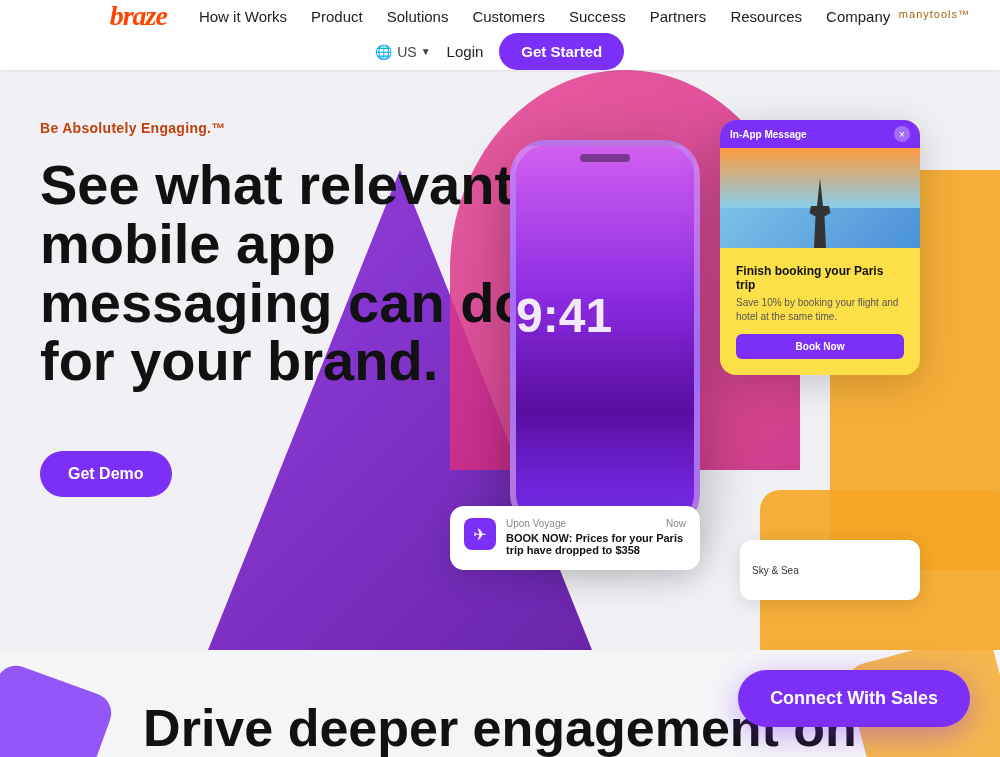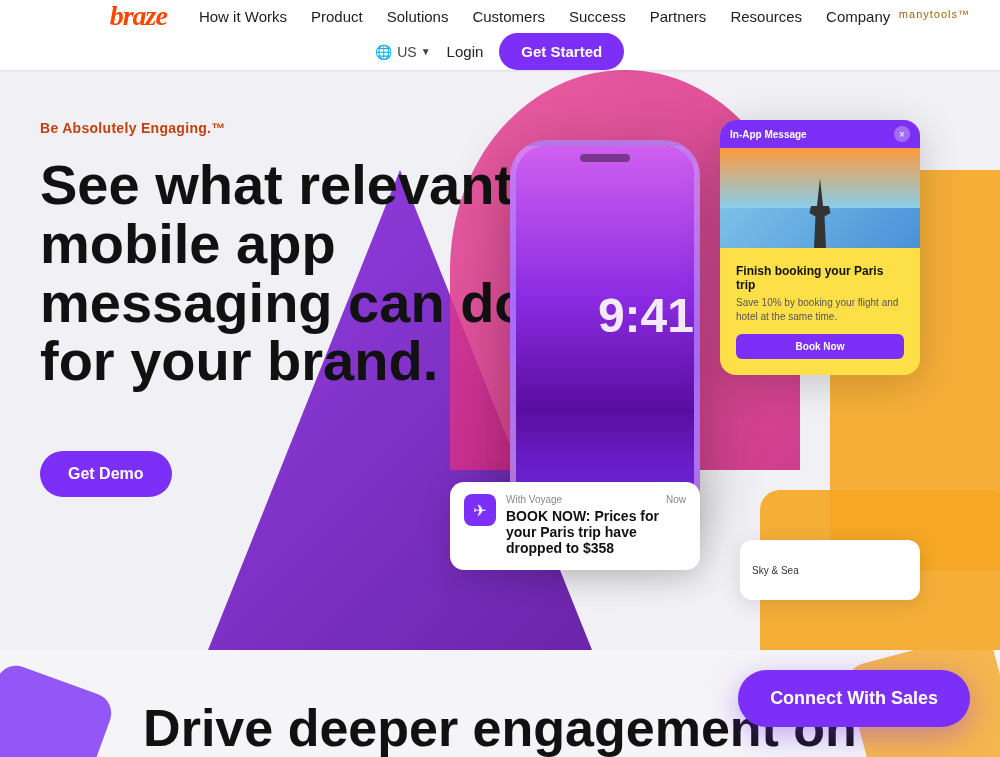--- a/index.html
+++ b/index.html
@@ -96,21 +96,21 @@
       width: 190px; height: 390px;
       background: linear-gradient(160deg, #c848e8, #7b2ff7, #9b3fd0);
       border-radius: 36px;
       box-shadow: 0 20px 60px rgba(0,0,0,0.3);
       overflow: hidden;
       border: 6px solid rgba(255,255,255,0.3);
     }
     .phone-screen-gradient {
       width: 100%; height: 100%;
       background: linear-gradient(180deg, #d060f0 0%, #8b2be2 40%, #5a0ea0 70%, #7b2ff7 100%);
-      display: flex; align-items: center; justify-content: flex-end; padding-left: 20px;
+      display: flex; align-items: center; justify-content: flex-start;
     }
     .phone-time { font-size: 48px; font-weight: 700; color: rgba(255,255,255,0.9); margin-top: -40px; }
     .phone-notch {
       position: absolute; top: 8px; left: 50%; transform: translateX(-50%);
       width: 50px; height: 8px; background: rgba(0,0,0,0.4); border-radius: 4px;
     }
 
     
     .notification-card {
       position: absolute; bottom: 60px; left: -30px;
@@ -120,21 +120,21 @@
     }
     .notif-icon {
       width: 32px; height: 32px; background: #7b2ff7; border-radius: 8px;
       display: flex; align-items: center; justify-content: center; flex-shrink: 0;
       color: white; font-size: 16px;
     }
     .notif-content { flex: 1; }
     .notif-header { display: flex; justify-content: space-between; margin-bottom: 3px; }
     .notif-app { font-size: 10px; color: #888; }
     .notif-time { font-size: 10px; color: #888; }
-    .notif-title { font-size: 14px; font-weight: 700; color: #111; margin-bottom: 2px; }
+    .notif-title { font-size: 11px; font-weight: 700; color: #111; margin-bottom: 2px; }
 
     
     .inapp-card {
       position: absolute; right: -20px; top: 20px;
       background: #fde047; border-radius: 16px; width: 200px;
       box-shadow: 0 8px 40px rgba(0,0,0,0.18); z-index: 30; overflow: hidden;
     }
     .inapp-header {
       background: #7b2ff7; padding: 6px 10px;
       display: flex; justify-content: space-between; align-items: center;
@@ -259,21 +259,21 @@
       <div class="phone-notch"></div>
       <div class="phone-screen-gradient">
         <div class="phone-time">9:41</div>
       </div>
     </div>
 
     <div class="notification-card">
       <div class="notif-icon">✈</div>
       <div class="notif-content">
         <div class="notif-header">
-          <span class="notif-app">With Voyage</span>
+          <span class="notif-app">Upon Voyage</span>
           <span class="notif-time">Now</span>
         </div>
         <div class="notif-title">BOOK NOW: Prices for your Paris trip have dropped to $358</div>
       </div>
     </div>
 
     <div class="inapp-card">
       <div class="inapp-header">
         <span class="inapp-label">In-App Message</span>
         <div class="inapp-close">×</div>

